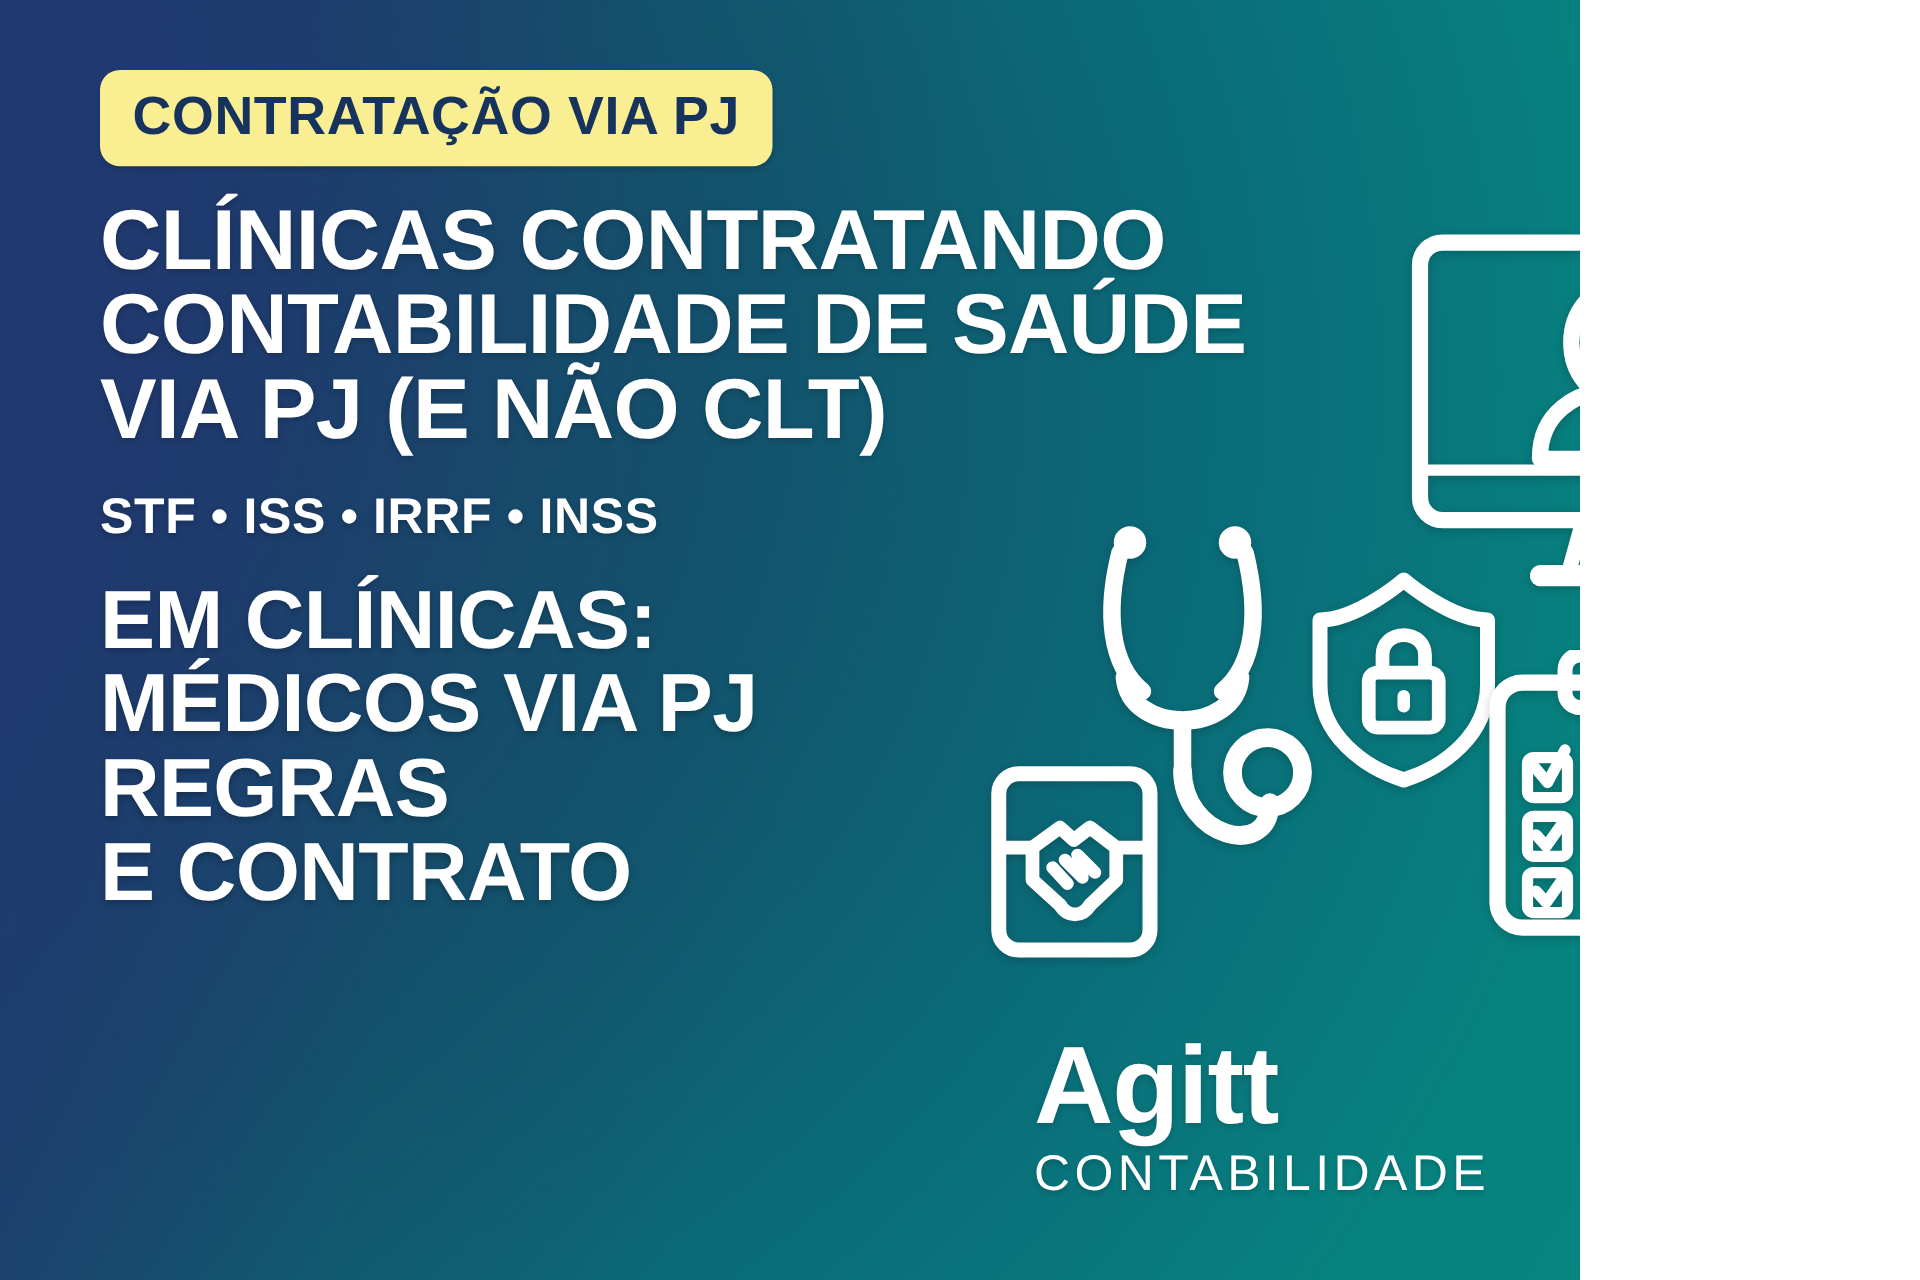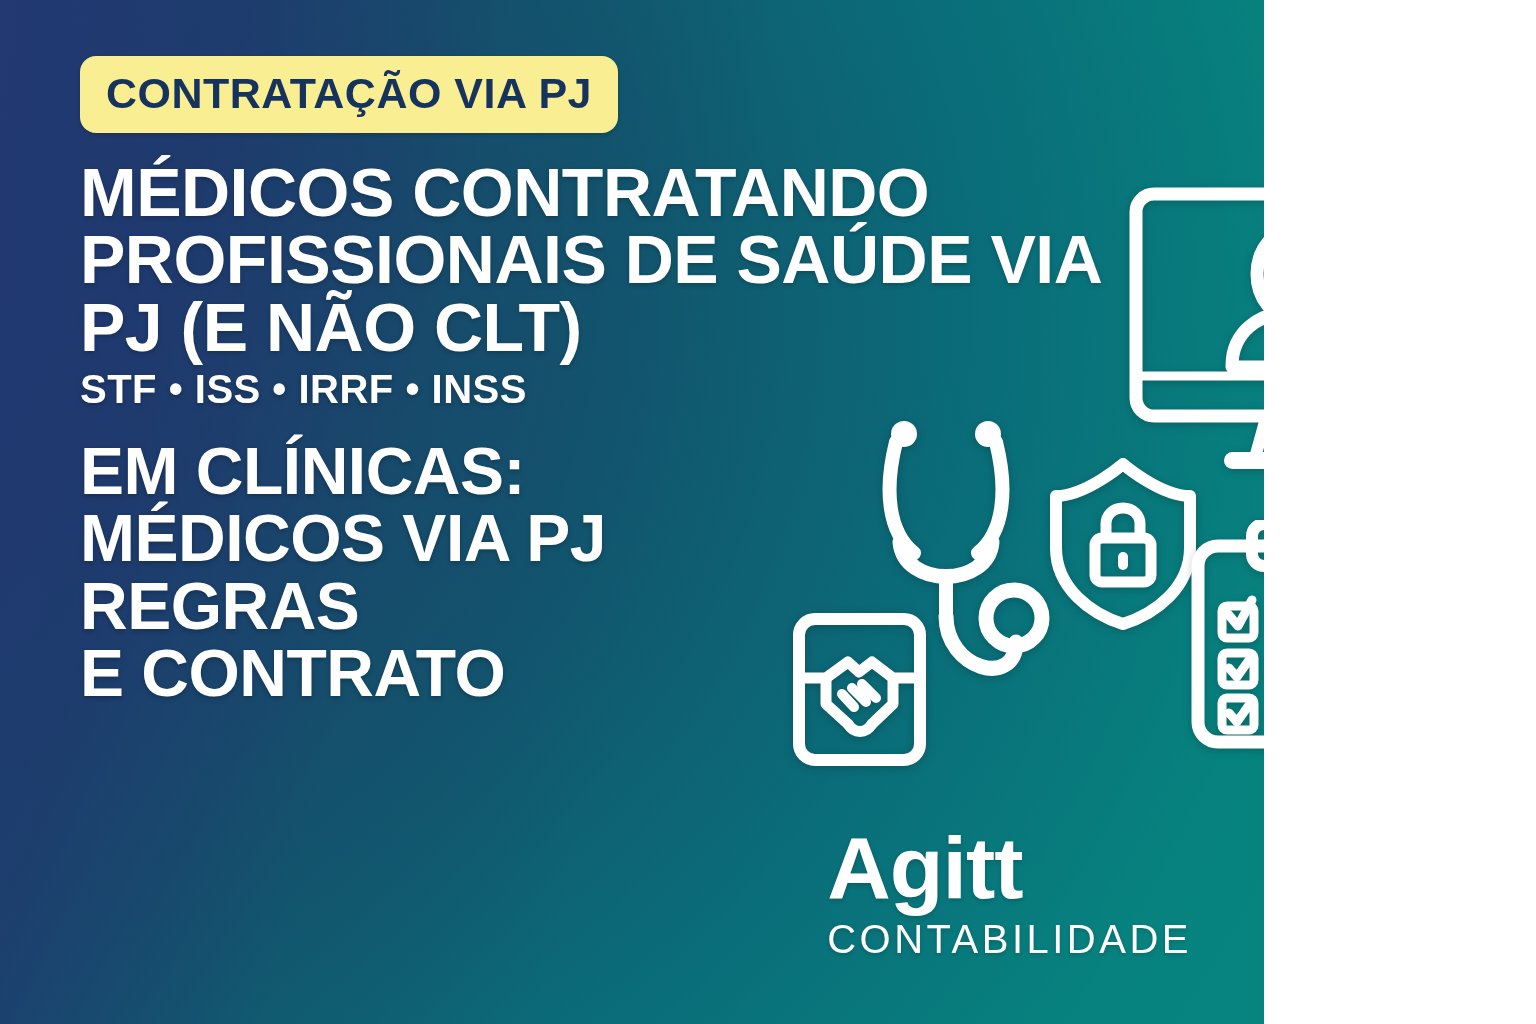--- a/index.html
+++ b/index.html
@@ -51,21 +51,21 @@
     margin-top:26px;
     color:#ffffff;
     font-size:68px;
     font-weight:bold;
     line-height:0.99;
     letter-spacing:-0.5px;
     text-shadow:0 2px 5px rgba(0,0,0,0.22);
     max-width:1040px;
   }
   .tags {
-    margin-top:6px;
+    margin-top:30px;
     color:#ffffff;
     font-size:40px;
     font-weight:bold;
     letter-spacing:0.5px;
     text-shadow:0 2px 5px rgba(0,0,0,0.25);
   }
   .subheadline {
     margin-top:26px;
     color:#ffffff;
     font-size:66px;
@@ -114,21 +114,21 @@
 </style>
 </head>
 <body>
 
 <div id="poster">
 
   <div class="text-col">
 
     <div class="badge">CONTRATAÇÃO VIA PJ</div>
 
-    <div class="headline">MÉDICOS CONTRATANDO PROFISSIONAIS DE SAÚDE VIA PJ (E NÃO CLT)</div>
+    <div class="headline">CLÍNICAS CONTRATANDO CONTABILIDADE DE SAÚDE VIA PJ (E NÃO CLT)</div>
 
     <div class="tags">STF • ISS • IRRF • INSS</div>
 
     <div class="subheadline">
       <span class="l">EM CLÍNICAS:</span>
       <span class="l">MÉDICOS VIA PJ</span>
       <span class="l">REGRAS</span>
       <span class="l">E CONTRATO</span>
     </div>
   </div>

